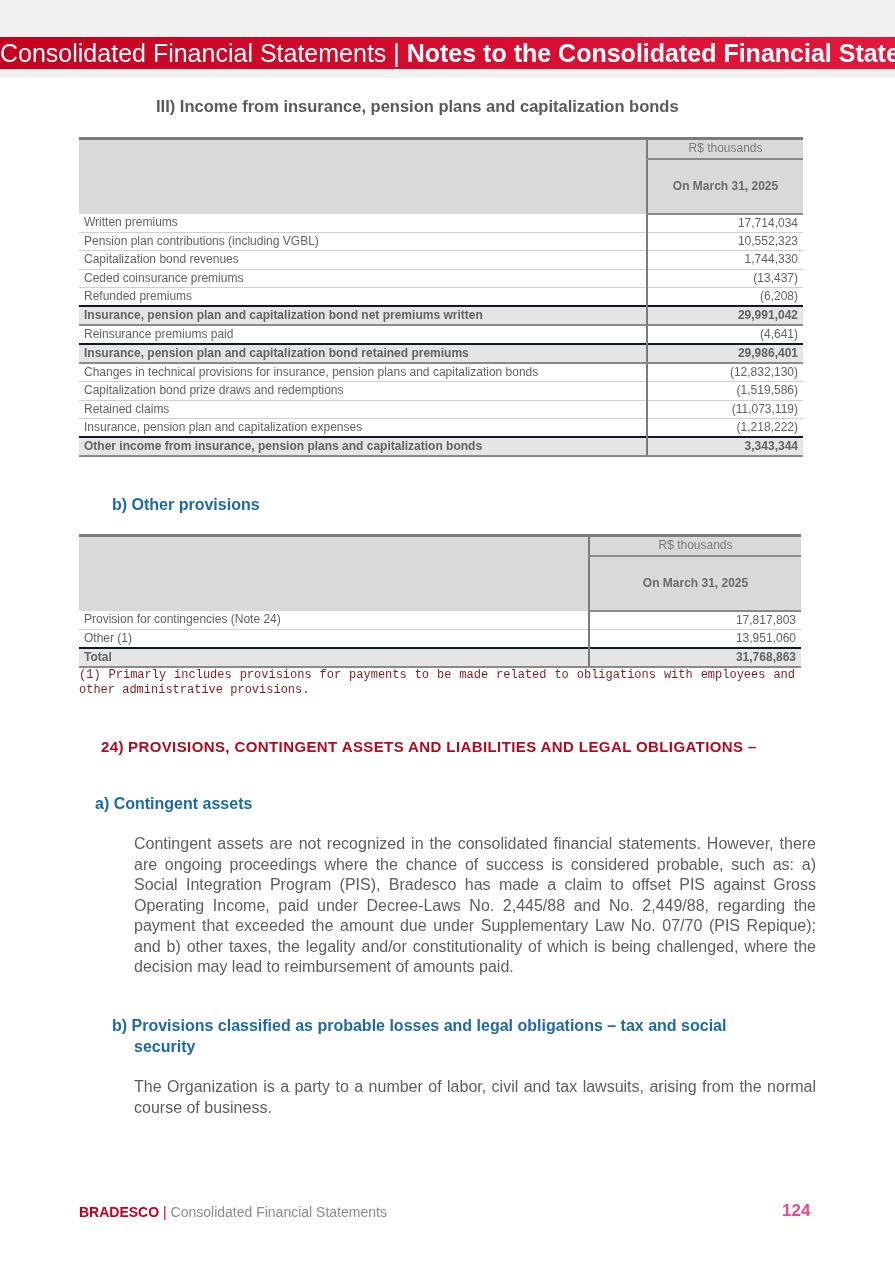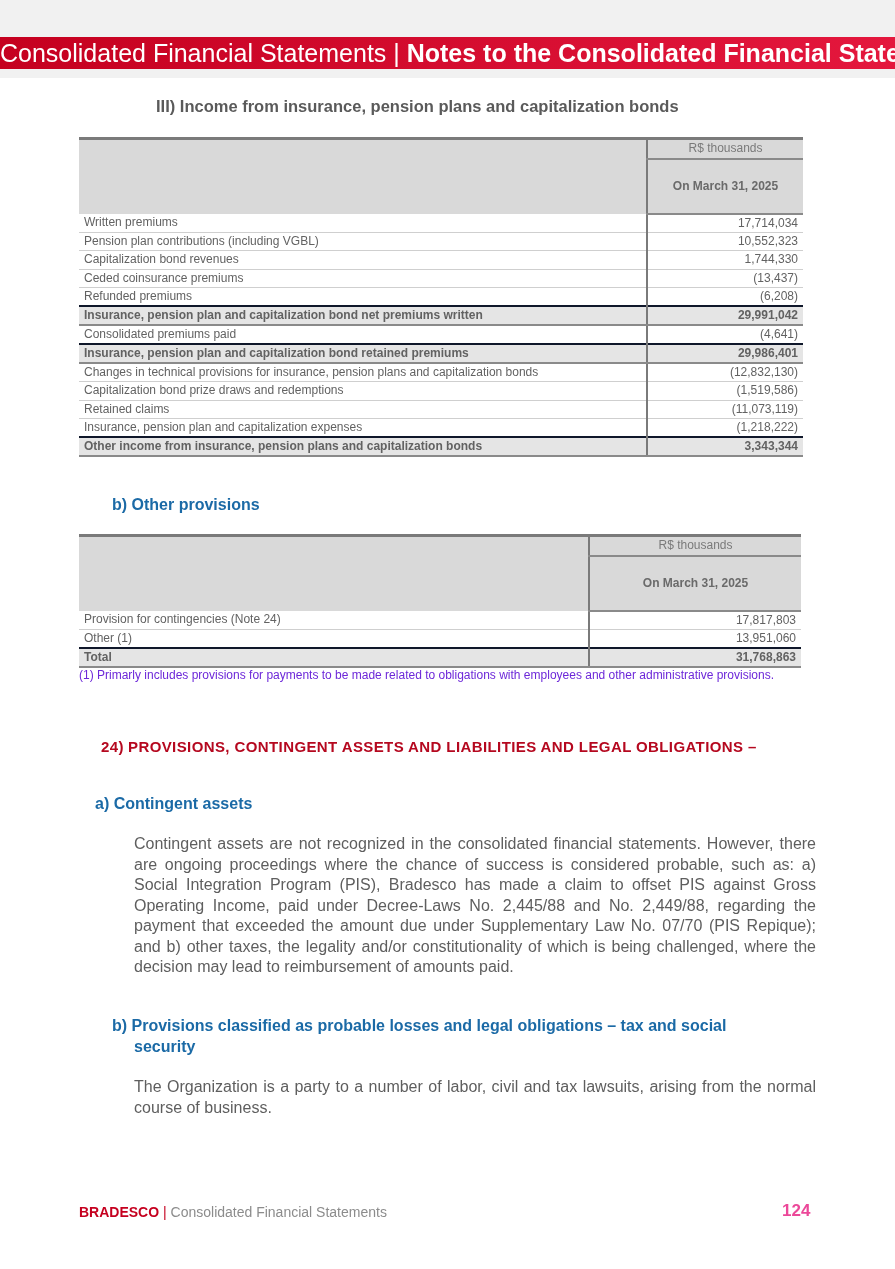--- a/index.html
+++ b/index.html
@@ -28,21 +28,21 @@
   table.fin thead tr.units td.val { height: 20px; text-align: center; color: #7a7a7a; border-bottom: 2px solid #8a8a8a; }
   table.fin thead tr.date td.val { height: 55px; text-align: center; font-weight: bold; color: #6a6a6a; }
   table.fin thead tr.date td { border-bottom: 2px solid #8a8a8a; }
   table.fin thead tr.units td { border-top: 3px solid #7a7a7a; }
 
   #t1 { left: 79px; top: 137px; width: 724px; }
   #t1 td.lbl { width: 568px; }
   #t2 { left: 79px; top: 534px; width: 722px; }
   #t2 td.lbl { width: 510px; }
 
-  .footnote { position: absolute; left: 79px; top: 668px; width: 716px; font-size: 12px; line-height: 14.5px; text-align: justify; color: #6d28d9; }
+  .footnote { position: absolute; left: 79px; top: 668px; width: 716px; font-size: 12px; line-height: 14.5px; text-align: justify; color: #7f1d1d; font-family: Liberation Mono, monospace; }
 
   .subhead { position: absolute; font-size: 16px; font-weight: bold; color: #1b6aa6; }
   .main-head { position: absolute; left: 101px; top: 736px; width: 720px; font-size: 15px; font-weight: bold; color: #b5081f; line-height: 21px; letter-spacing: 0.4px; }
   .main-head .num { display: inline-block; width: 27px; }
   .main-head .indent { padding-left: 27px; display: block; }
 
   .para { position: absolute; left: 134px; width: 682px; font-size: 16px; line-height: 20.5px; text-align: justify; color: #5e5e5e; }
 
   .footer-left { position: absolute; left: 79px; top: 1204px; font-size: 14px; color: #8c8c8c; }
   .footer-left .brand { color: #c5001f; font-weight: bold; }
@@ -89,21 +89,21 @@
       </tr>
       <tr class="row">
         <td class="lbl">Refunded premiums</td>
         <td class="val">(6,208)</td>
       </tr>
       <tr class="sub">
         <td class="lbl">Insurance, pension plan and capitalization bond net premiums written</td>
         <td class="val">29,991,042</td>
       </tr>
       <tr class="row">
-        <td class="lbl">Consolidated premiums paid</td>
+        <td class="lbl">Reinsurance premiums paid</td>
         <td class="val">(4,641)</td>
       </tr>
       <tr class="sub">
         <td class="lbl">Insurance, pension plan and capitalization bond retained premiums</td>
         <td class="val">29,986,401</td>
       </tr>
       <tr class="row">
         <td class="lbl">Changes in technical provisions for insurance, pension plans and capitalization bonds</td>
         <td class="val">(12,832,130)</td>
       </tr>

